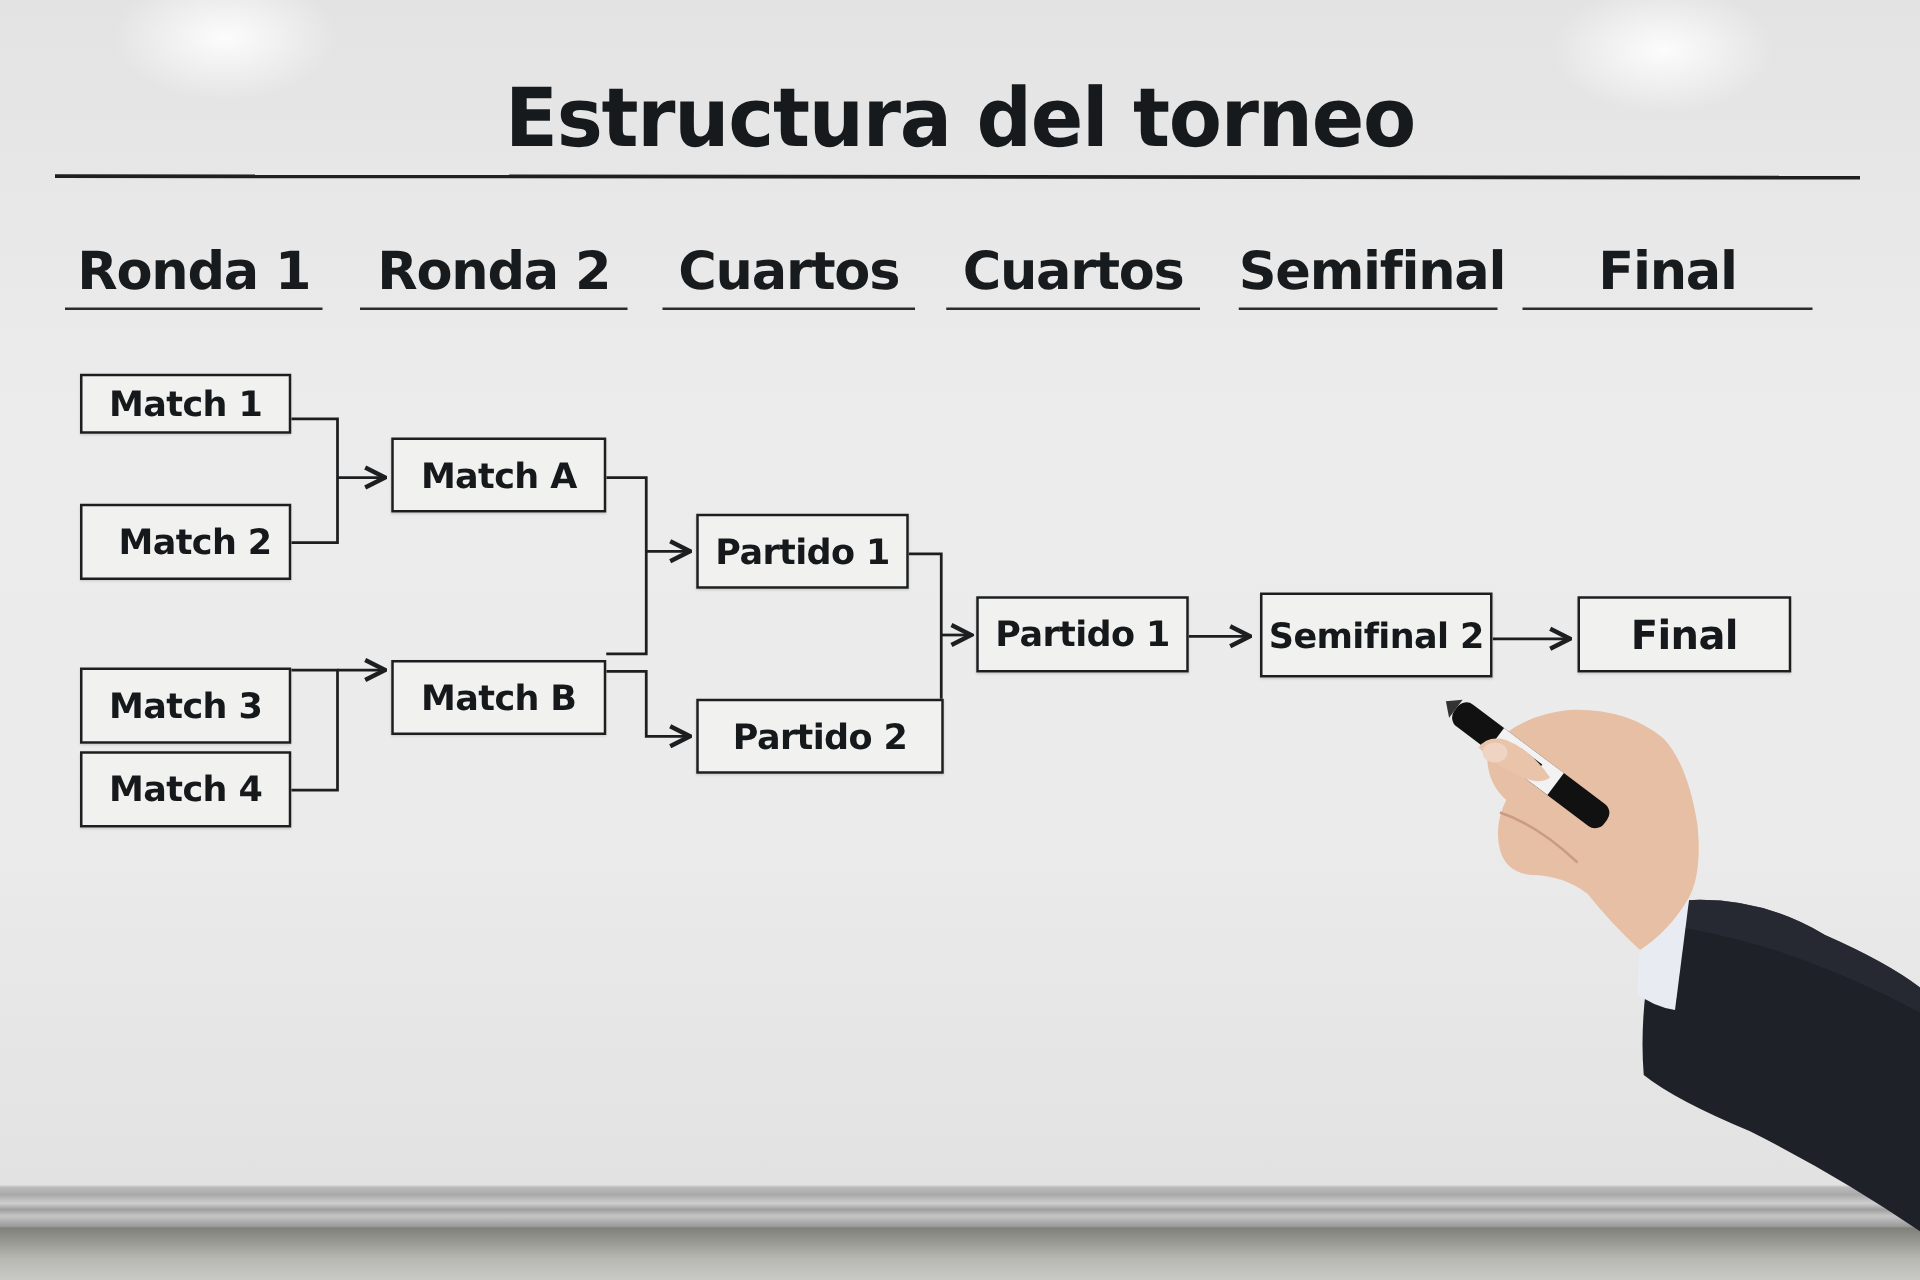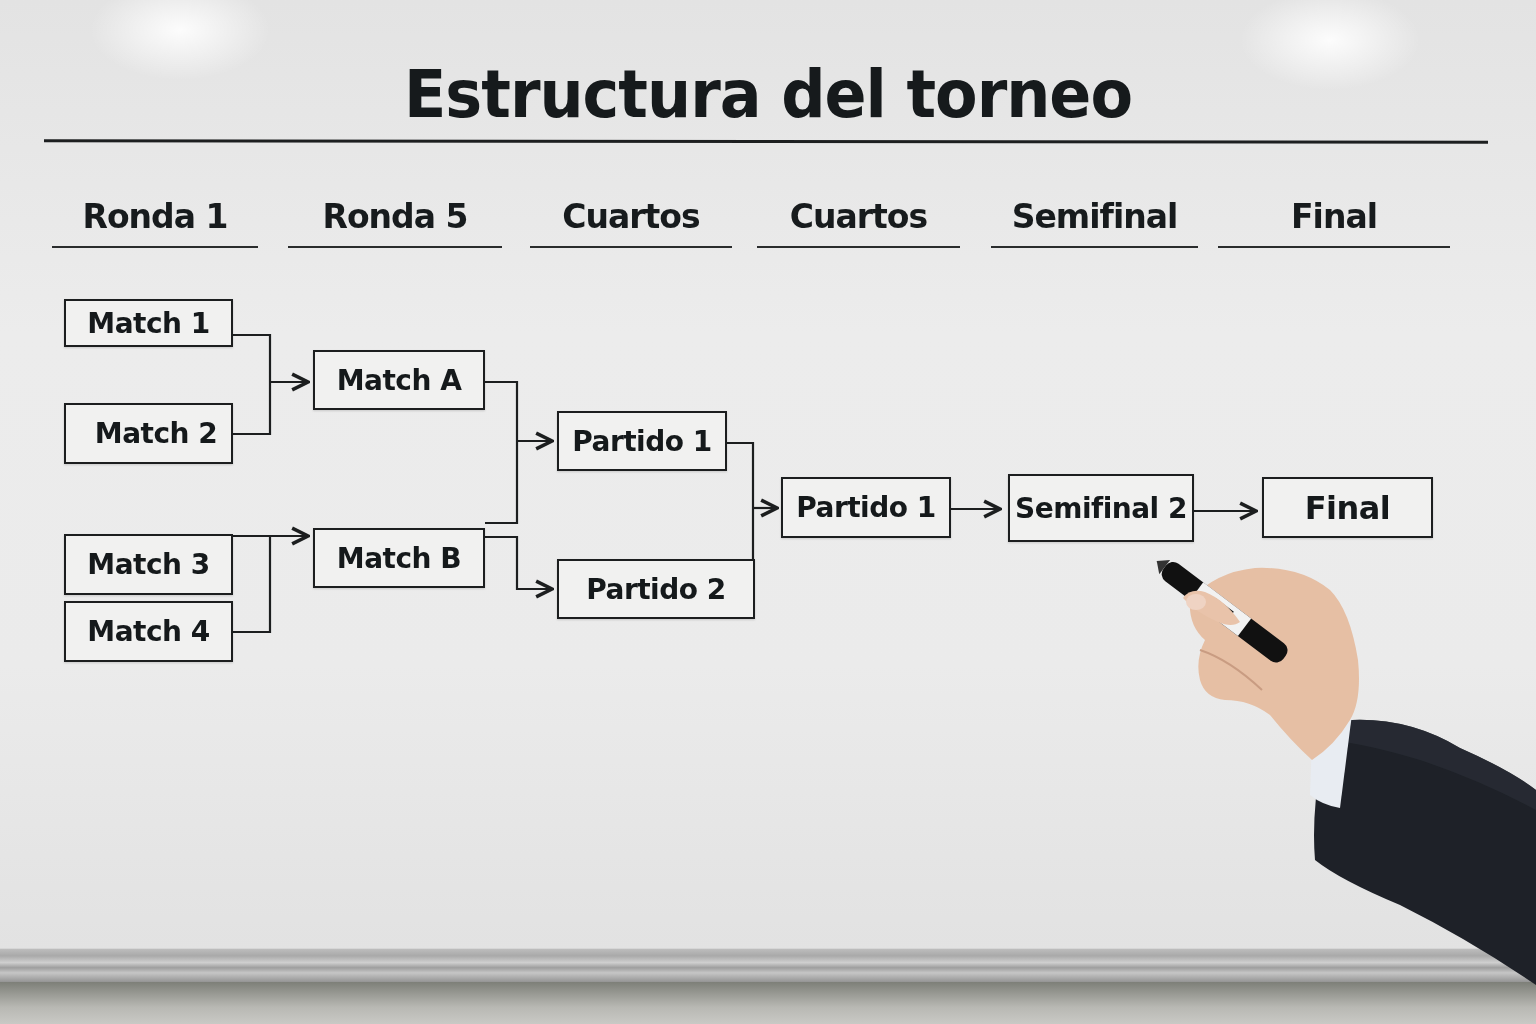--- a/index.html
+++ b/index.html
@@ -28,21 +28,21 @@
       position: absolute; left: 0; width: 1536px; top: 58px; text-align: center;
       font-size: 62px; font-weight: bold; color: #161a1c; letter-spacing: -1px;
       transform: scaleY(1.05);
     }
     .title-rule {
       position: absolute; left: 44px; top: 140px; width: 1444px; height: 3px;
       background: #1d1f20; transform: rotate(0.05deg);
     }
     .round-head {
       position: absolute; top: 196px; height: 50px; text-align: center;
-      font-size: 33px; color: #171b1d; font-weight: 600;
+      font-size: 42px; color: #171b1d; font-weight: 600;
       border-bottom: 2px solid #2a2c2d; line-height: 42px;
       letter-spacing: -1px;
     }
     .box {
       position: absolute; background: #f1f1f0; border: 2px solid #1c1e1f;
       display: flex; align-items: center; justify-content: center;
       font-size: 28px; color: #15191b; font-weight: 600; letter-spacing: -0.5px;
       box-shadow: 0 1px 2px rgba(0,0,0,0.15);
       box-sizing: border-box;
     }
@@ -53,21 +53,21 @@
 <body>
 
 <div class="board"></div>
 <div class="tray"></div>
 <div class="floor"></div>
 
 <div class="title">Estructura del torneo</div>
 <div class="title-rule"></div>
 
 <div class="round-head" style="left:52px;width:206px;">Ronda 1</div>
-<div class="round-head" style="left:288px;width:214px;">Ronda 5</div>
+<div class="round-head" style="left:288px;width:214px;">Ronda 2</div>
 <div class="round-head" style="left:530px;width:202px;">Cuartos</div>
 <div class="round-head" style="left:757px;width:203px;">Cuartos</div>
 <div class="round-head" style="left:991px;width:207px;">Semifinal</div>
 <div class="round-head" style="left:1218px;width:232px;">Final</div>
 
 <svg class="connectors" width="1536" height="1024">
   <defs>
     <marker id="arr" viewBox="0 0 10 10" refX="9" refY="5" markerWidth="9" markerHeight="9" orient="auto">
       <path d="M1,1 L9,5 L1,9" fill="none" stroke="#1c1e1f" stroke-width="1.8"></path>
     </marker>

